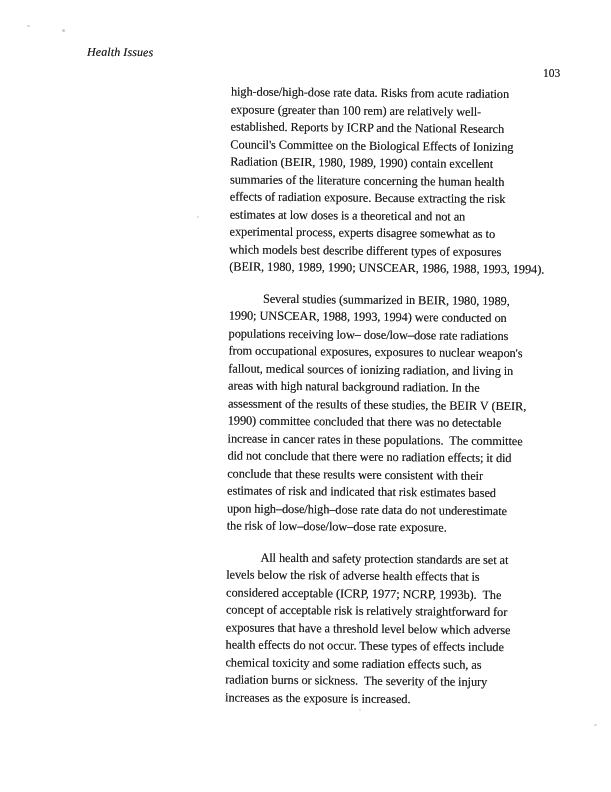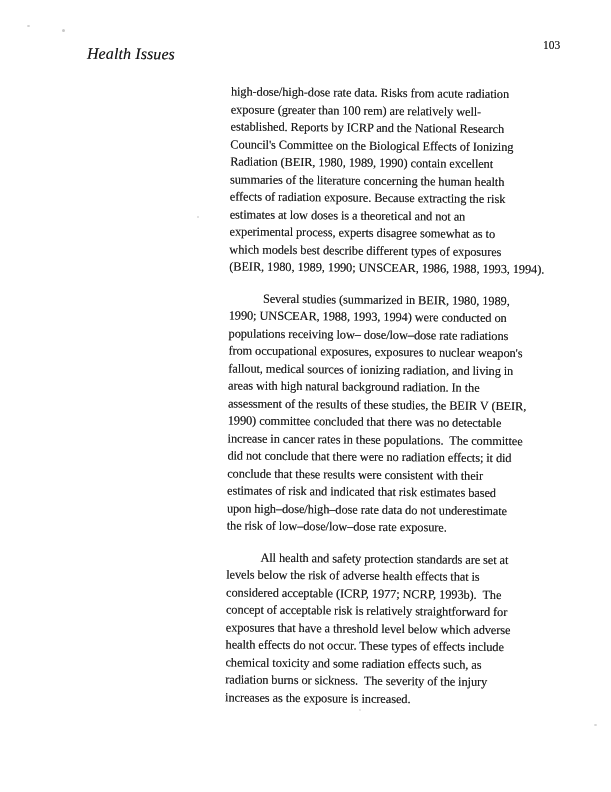--- a/index.html
+++ b/index.html
@@ -14,30 +14,30 @@
     height: 792px;
     background: #ffffff;
     overflow: hidden;
     color: #1c1c1c;
   }
   .running-header {
     position: absolute;
     left: 87px;
     top: 45px;
     font-style: italic;
-    font-size: 16px;
+    font-size: 12px;
     letter-spacing: 0.1px;
     color: #161616;
     text-shadow: 0 0 0.4px rgba(20,20,20,0.55);
     transform: rotate(0.4deg);
   }
   .page-number {
     position: absolute;
     left: 543px;
-    top: 39px;
+    top: 67px;
     font-size: 11.5px;
     color: #161616;
     text-shadow: 0 0 0.4px rgba(20,20,20,0.5);
   }
   .text-block {
     position: absolute;
     left: 228px;
     top: 85px;
     width: 336px;
     transform: rotate(0.55deg);

